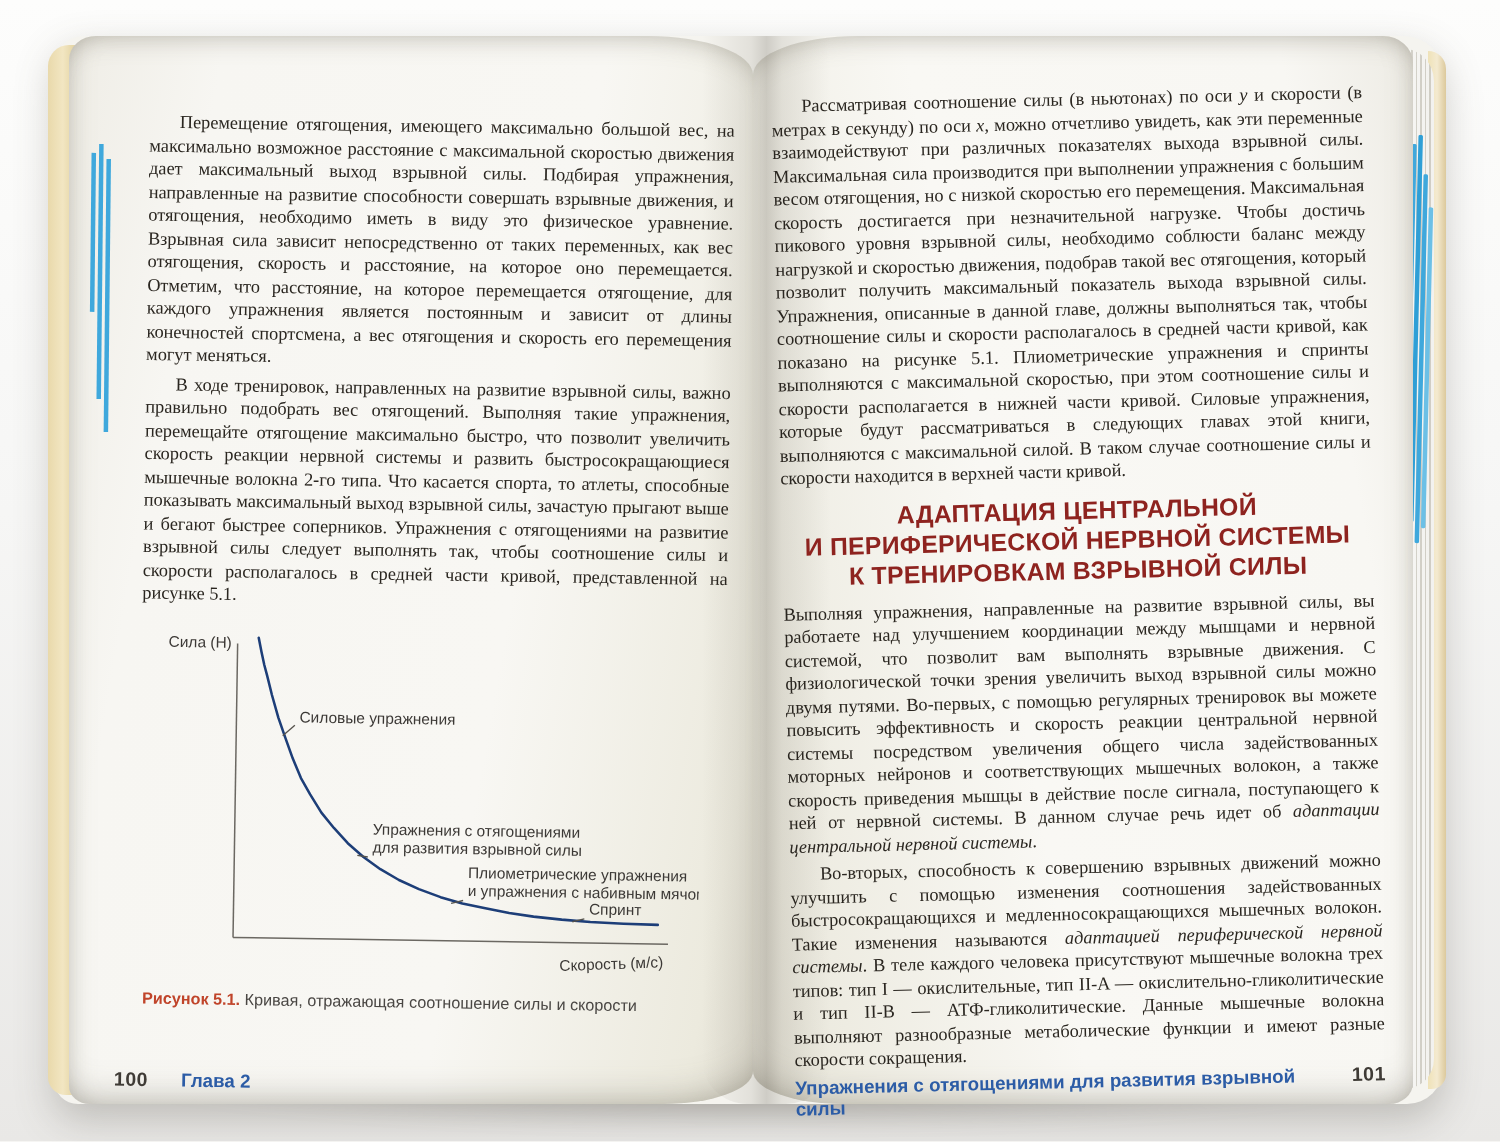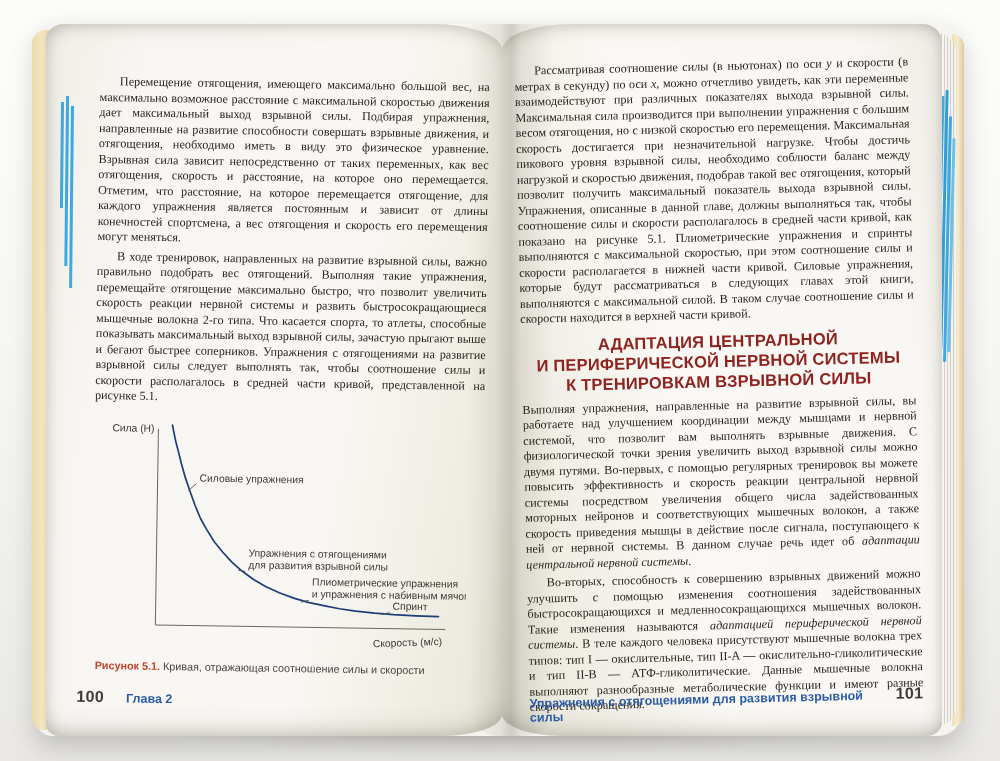--- a/index.html
+++ b/index.html
@@ -73,21 +73,21 @@
     margin:8px 0 7px; text-align:center;
     font:700 16.5px/20px "Liberation Sans",sans-serif;
     color:#8e231f; letter-spacing:0.2px;
   }
   figure.fig{ margin:14px 0 0 2px; padding:0; }
   .fig svg text{ font-family:"Liberation Sans",sans-serif; font-size:10.3px; fill:#3c3936; }
   figcaption{ margin:6px 0 0 2px; font:400 10.8px/14px "Liberation Sans",sans-serif; color:#4a4744; }
   figcaption .cap-label{ color:#c0442a; font-weight:700; }
   .footer-left{ position:absolute; left:-14px; top:614px; display:flex; gap:22px; align-items:baseline; font-family:"Liberation Sans",sans-serif; }
   .footer-right{ position:absolute; right:0; top:630px; display:flex; gap:24px; align-items:baseline; font-family:"Liberation Sans",sans-serif; }
-  .pagenum{ font-size:16px; font-weight:600; color:#3f3b36; letter-spacing:0.4px; }
+  .pagenum{ font-size:13px; font-weight:600; color:#3f3b36; letter-spacing:0.4px;margin-top:24px; }
   .chapter-label,.running-title{ font-size:12.5px; font-weight:700; color:#2c5ca6; }
 </style>
 </head>
 <body>
 
 <div class="scene">
   <div class="book-shadow"></div>
 
   <div class="book">
     <div class="edge-left"></div>

